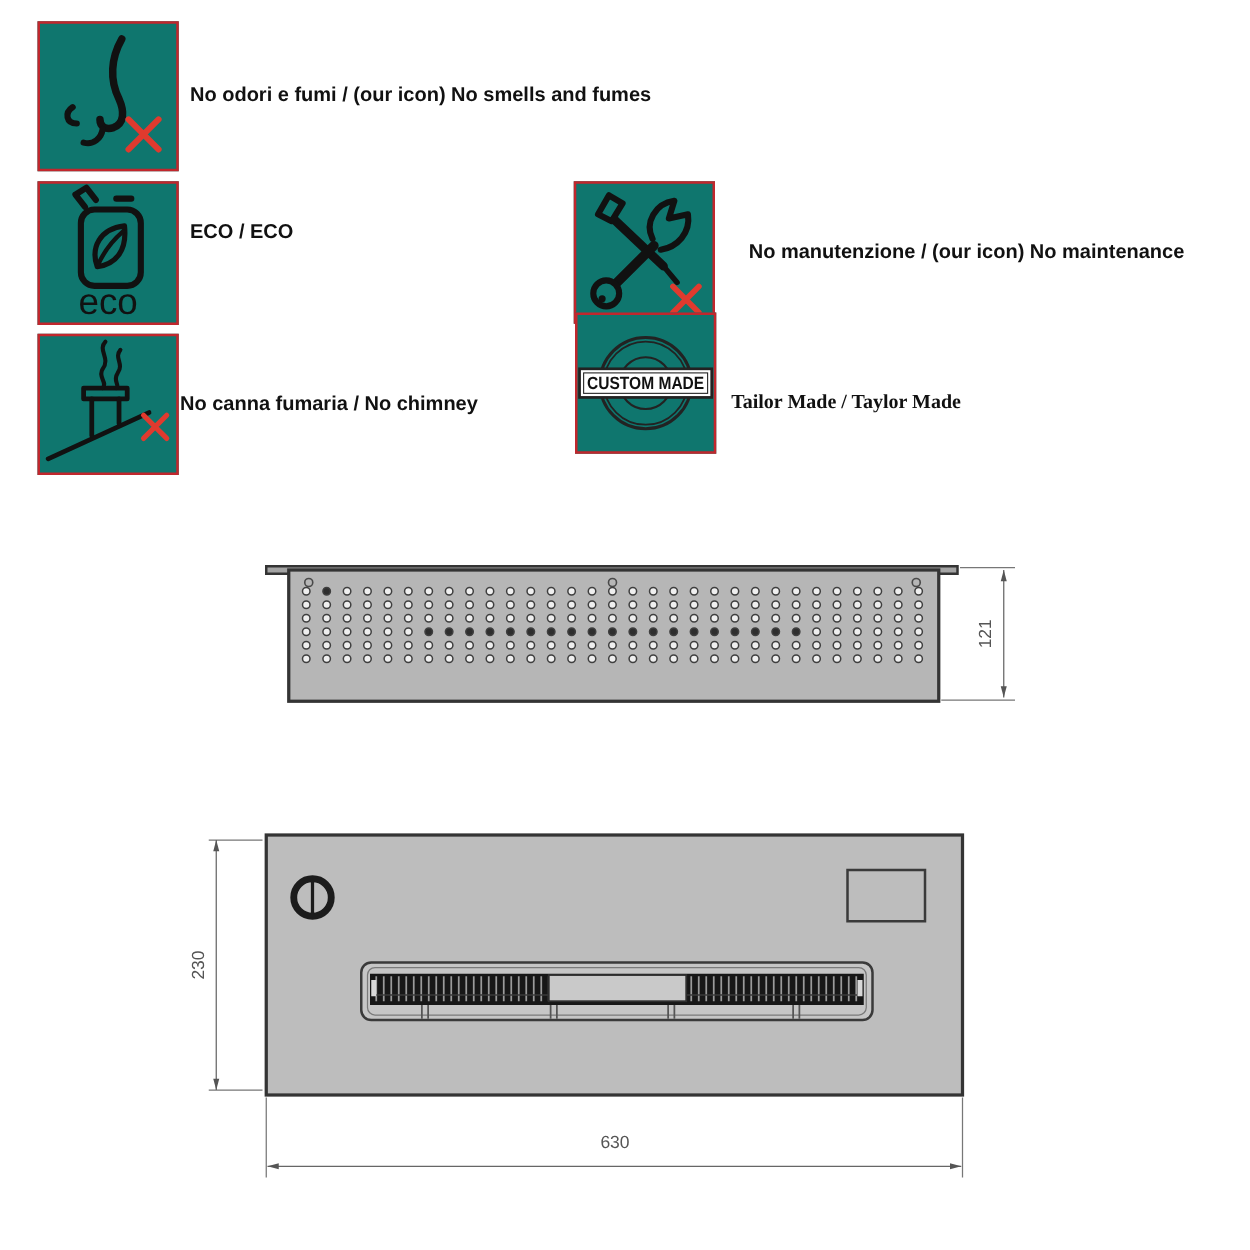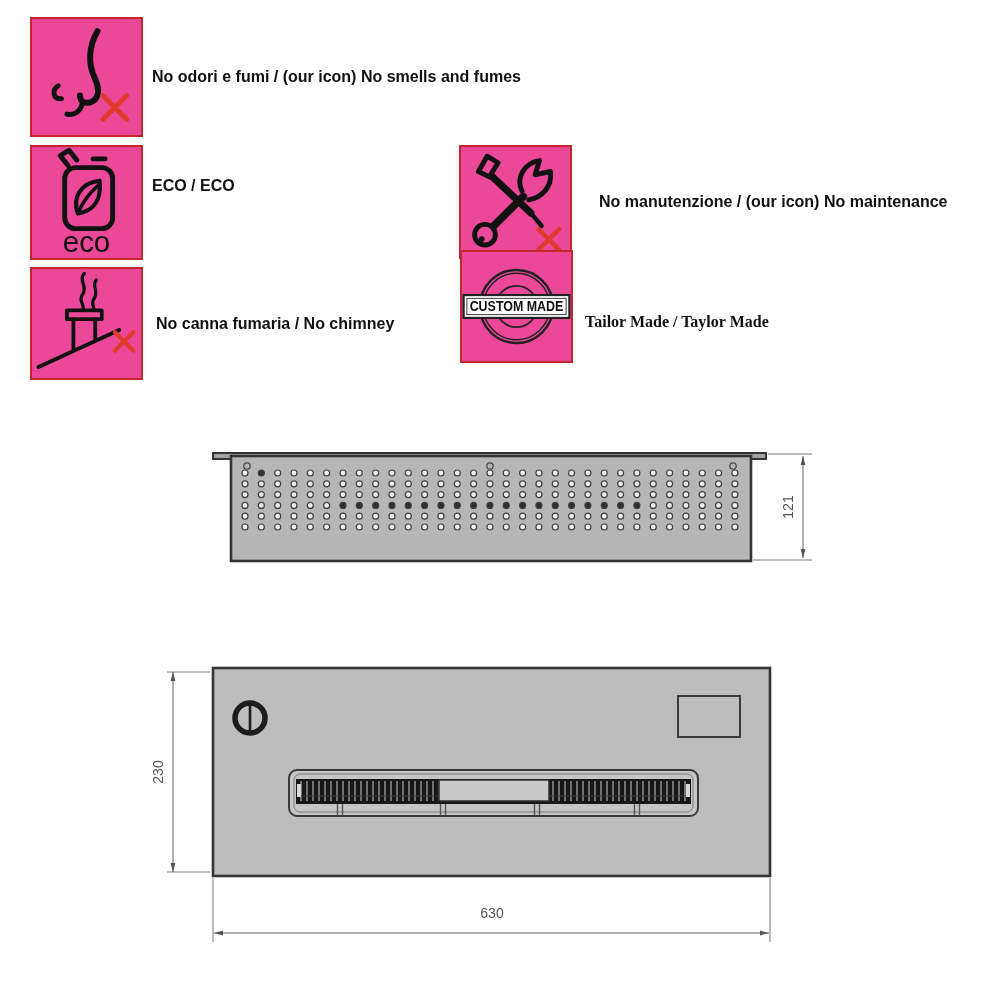--- a/index.html
+++ b/index.html
@@ -1,21 +1,21 @@
 <!DOCTYPE html>
 <html style="--accent-red: #c1272d; --cross-red: #e03a2e;"><head>
 <meta charset="utf-8">
 <style>
   html,body{margin:0;padding:0;background:#ffffff;}
   #page{
     position:relative;width:1000px;height:1000px;background:#fff;overflow:hidden;
     font-family:"Liberation Sans", sans-serif;
   }
   .icon-box{
-    position:absolute;background:#ec4899;border:2px solid var(--accent-red,#c1272d);
+    position:absolute;background:#0f766e;border:2px solid var(--accent-red,#c1272d);
     box-sizing:border-box;
   }
   .icon-box svg{display:block;width:100%;height:100%;}
   .feature-label{
     position:absolute;display:flex;align-items:center;
     font-weight:bold;font-size:16px;color:#111;letter-spacing:0;white-space:nowrap;
   }
   .sketch{stroke:#111;fill:none;stroke-linecap:round;stroke-linejoin:round;}
   .x-mark{stroke:var(--cross-red,#e03a2e);fill:none;stroke-linecap:round;}
   .tech-svg{position:absolute;}
@@ -55,21 +55,21 @@
       <path class="sketch" stroke-width="3.5" d="M6 90 L80 56"></path>
       <rect class="sketch" stroke-width="3.5" x="32" y="38" width="32" height="8"></rect>
       <path class="sketch" stroke-width="3.5" d="M38 46 L38 73 M58 46 L58 64"></path>
       <path class="sketch" stroke-width="3" d="M48 4 C42 10 52 16 46 24 C42 30 50 34 46 38"></path>
       <path class="sketch" stroke-width="3" d="M59 10 C54 16 62 20 57 27 C53 33 59 36 56 38"></path>
       <g>
         <path class="x-mark" stroke-width="3.8" d="M76 58 L93 75 M93 58 L76 75"></path>
       </g>
     </svg>
   </div>
-  <div class="feature-label" style="left:156px;top:267px;height:113px;">No canna fumaria / No chimney</div>
+  <div class="feature-label" style="left:144px;top:267px;height:113px;">No canna fumaria / No chimney</div>
 
   <div class="icon-box" style="left:459px;top:145px;width:113px;height:114px;">
     <svg viewBox="0 0 100 100" aria-hidden="true">
       <path class="sketch" stroke-width="4.5" d="M16 22 L24 8 L34 14 L26 27 Z"></path>
       <path class="sketch" stroke-width="6.5" d="M28 26 L64 60"></path>
       <path class="sketch" stroke-width="4" d="M64 60 L74 72"></path>
       <path class="sketch" stroke-width="4.5" d="M56 40 C50 28 58 14 72 12 L68 25 L82 22 C84 36 74 46 62 48"></path>
       <path class="sketch" stroke-width="7" d="M30 72 L57 45"></path>
       <circle class="sketch" stroke-width="4.5" cx="22" cy="80" r="9.5"></circle>
       <circle cx="19" cy="84" r="2.6" fill="#111"></circle>

